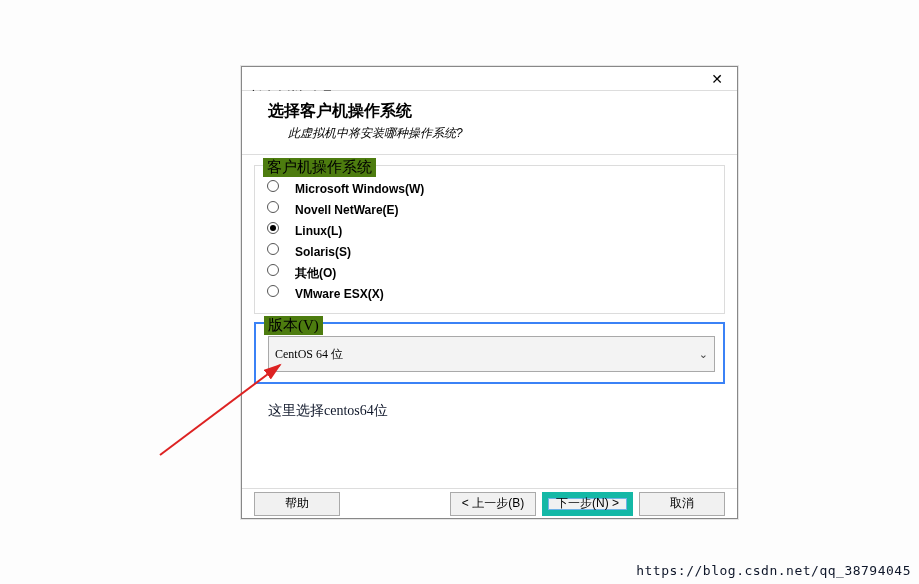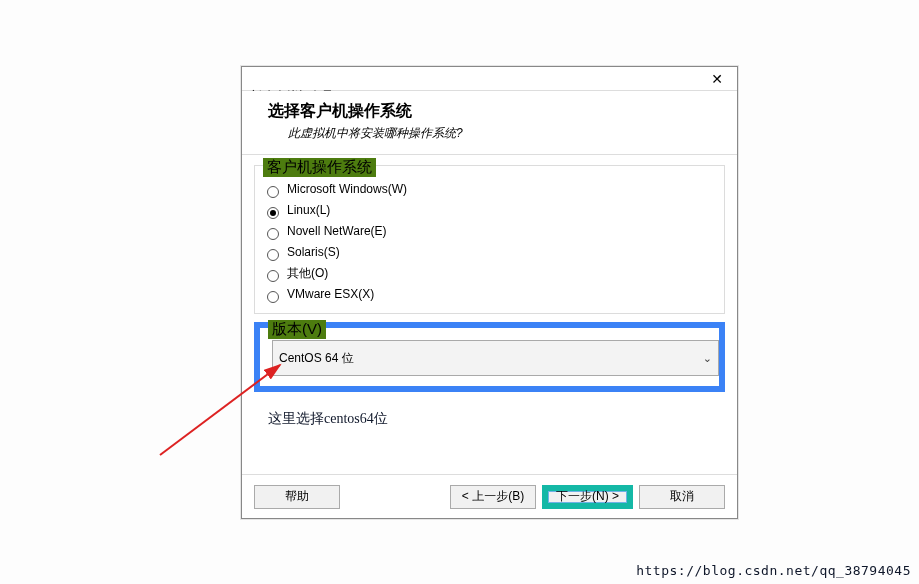--- a/index.html
+++ b/index.html
@@ -77,45 +77,47 @@
     font-size: 15px;
   }
   .radio-list {
     display: flex;
     flex-direction: column;
     gap: 3px;
     margin-top: 4px;
   }
   .radio-item {
     display: flex;
-    align-items: flex-end;
-    gap: 8px;
+    align-items: flex-start;
+    gap: 16px;
     font-size: 12px;
     line-height: 18px;
+    font-weight: bold;
   }
   .radio-circle {
     width: 12px;
     height: 12px;
     border: 1px solid #555;
     border-radius: 50%;
     display: inline-flex;
     align-items: center;
     justify-content: center;
   }
   .radio-circle.selected::after {
     content: "";
     width: 6px;
     height: 6px;
     background: #000;
     border-radius: 50%;
   }
   .version-box {
-    border: 6px solid #3b82f6;
-    padding: 12px 0 10px 12px;
-    position: relative;
+    border: 2px solid #3b82f6;
+    padding: 12px 8px 10px 12px;
+    position: relative;
+    font-family: Liberation Serif, serif;
   }
   .select {
     width: 100%;
     height: 36px;
     border: 1px solid #a9a9a9;
     background: #f3f3f3;
     display: flex;
     align-items: center;
     padding: 0 6px;
     font-size: 12px;
@@ -130,21 +132,21 @@
     color: #444;
   }
   .annotation {
     color: #0f172a;
     font-size: 14px;
     padding: 10px 0 0 14px;
     font-family: "SimSun", serif;
   }
   .footer {
     border-top: 1px solid #ddd;
-    height: 44px;
+    height: 30px;
     display: flex;
     align-items: center;
     padding: 0 12px;
     gap: 6px;
   }
   .footer .spacer { flex: 1; }
   .btn {
     min-width: 86px;
     height: 24px;
     border: 1px solid #aaa;
@@ -194,26 +196,26 @@
   <div class="content">
 
     <div class="groupbox">
       <div class="group-legend">客户机操作系统</div>
       <div class="radio-list">
         <label class="radio-item">
           <span class="radio-circle"></span>
           <span>Microsoft Windows(W)</span>
         </label>
         <label class="radio-item">
+          <span class="radio-circle"></span>
+          <span>Novell NetWare(E)</span>
+        </label>
+        <label class="radio-item">
           <span class="radio-circle selected"></span>
           <span>Linux(L)</span>
-        </label>
-        <label class="radio-item">
-          <span class="radio-circle"></span>
-          <span>Novell NetWare(E)</span>
         </label>
         <label class="radio-item">
           <span class="radio-circle"></span>
           <span>Solaris(S)</span>
         </label>
         <label class="radio-item">
           <span class="radio-circle"></span>
           <span>其他(O)</span>
         </label>
         <label class="radio-item">

